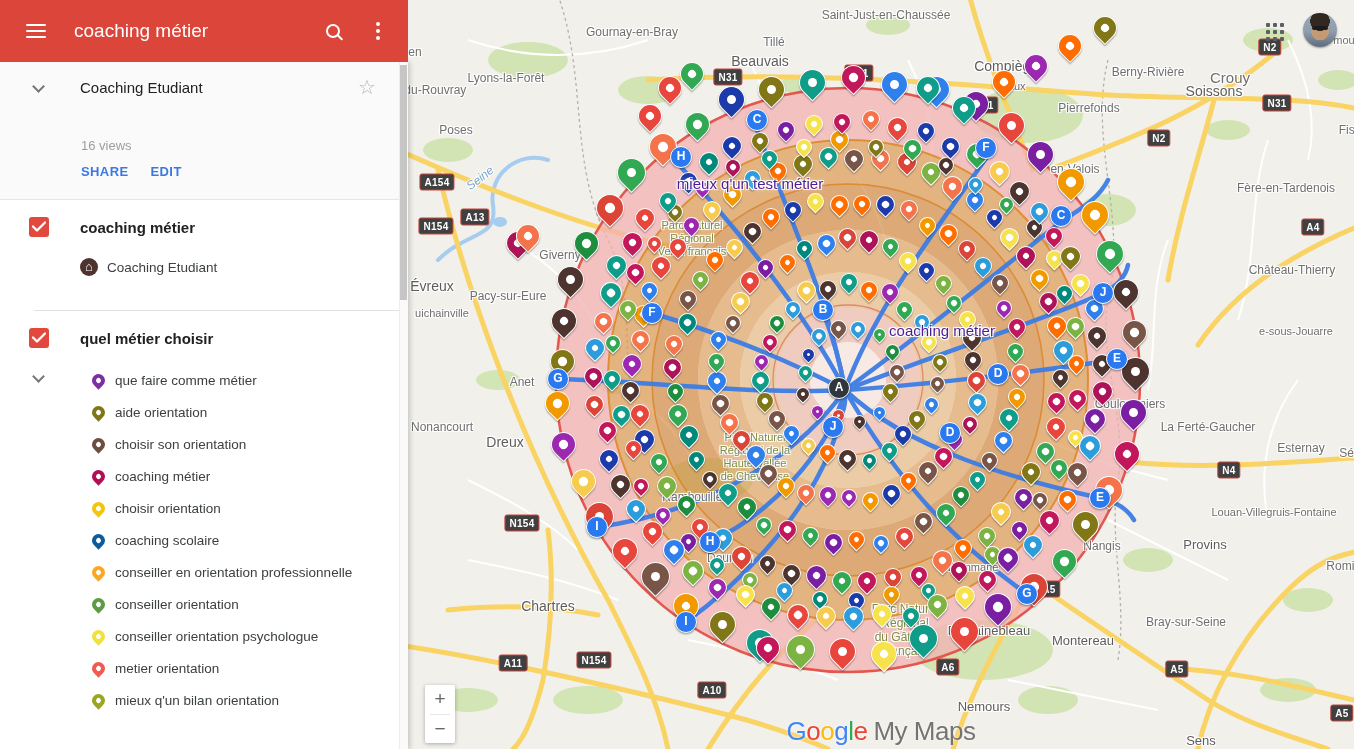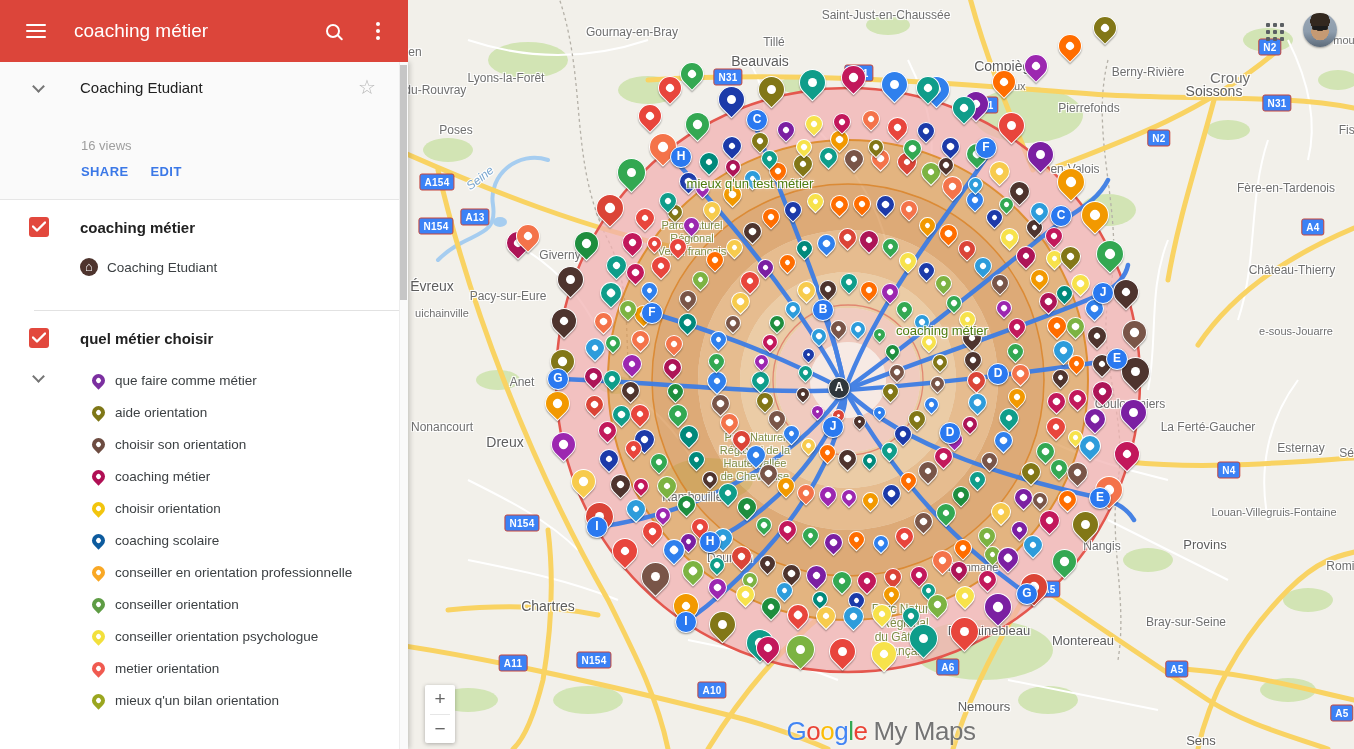--- a/index.html
+++ b/index.html
@@ -62,32 +62,32 @@
 
   
   .map{position:absolute;left:408px;top:0;width:946px;height:749px;background:#f2f0ea;overflow:hidden;cursor:grab}
   .map svg.base{position:absolute;left:0;top:0;z-index:1}
   .mlabel{position:absolute;transform:translate(-50%,-50%);color:#6f6f6f;z-index:2;white-space:nowrap;
      text-shadow:-1px -1px 0 rgba(255,255,255,.95),1px -1px 0 rgba(255,255,255,.95),
                  -1px 1px 0 rgba(255,255,255,.95),1px 1px 0 rgba(255,255,255,.95),0 0 3px #fff}
   .mlabel.big{color:#5d5d5d}
   .mlabel.park{color:#7f8d46;white-space:pre-line;text-align:center;line-height:1.18}
   .mlabel.water{color:#7ba7d0;font-style:italic}
-  .badge{position:absolute;transform:translate(-50%,-50%);background:#3b82f6;color:#fff;
+  .badge{position:absolute;transform:translate(-50%,-50%);background:#404040;color:#fff;
      font-size:10px;font-weight:bold;padding:2px 4px;border-radius:2.5px;z-index:2;
      border:1px solid #c6453a;letter-spacing:.3px}
   .pin{position:absolute;border-radius:50% 50% 50% 0;transform:rotate(-45deg);
        border:1.5px solid #fff;box-shadow:-1px 1px 1.5px rgba(0,0,0,.3);z-index:3}
   .pin i{position:absolute;left:50%;top:50%;width:36%;height:36%;margin:-18% 0 0 -18%;
          background:#fff;border-radius:50%;display:block}
   .lmark{position:absolute;width:22px;height:22px;border-radius:50%;background:#2a79f0;
          border:1.5px solid #fff;color:#fff;font-size:12px;font-weight:bold;text-align:center;
          line-height:19px;z-index:4;box-shadow:0 1px 2px rgba(0,0,0,.4);cursor:pointer}
   .lmark.dark{background:#30373c}
-  .clabel{position:absolute;transform:translate(-50%,-50%);color:#4d7c0f;font-size:13px;z-index:5;white-space:nowrap;
+  .clabel{position:absolute;transform:translate(-50%,-50%);color:#4c1d95;font-size:15px;z-index:5;white-space:nowrap;
      text-shadow:-1px -1px 0 #fff,1px -1px 0 #fff,-1px 1px 0 #fff,1px 1px 0 #fff,0 0 4px #fff}
 
   .gridicon{position:absolute;left:858px;top:23px;width:18px;height:18px;z-index:6;cursor:pointer;
      display:grid;grid-template-columns:repeat(3,4px);grid-template-rows:repeat(3,4px);gap:3px}
   .gridicon span{background:#5b5f63;border-radius:1px}
   .avatar{position:absolute;left:895px;top:13px;width:34px;height:34px;border-radius:50%;z-index:6;cursor:pointer;
      background:
        radial-gradient(circle at 50% 24%, #33281f 0 31%, rgba(0,0,0,0) 32%),
        radial-gradient(circle at 50% 55%, #c59a73 0 34%, rgba(0,0,0,0) 35%),
        linear-gradient(180deg,#9aa7b5 0%,#8e9dad 55%,#5d6b7a 100%);

